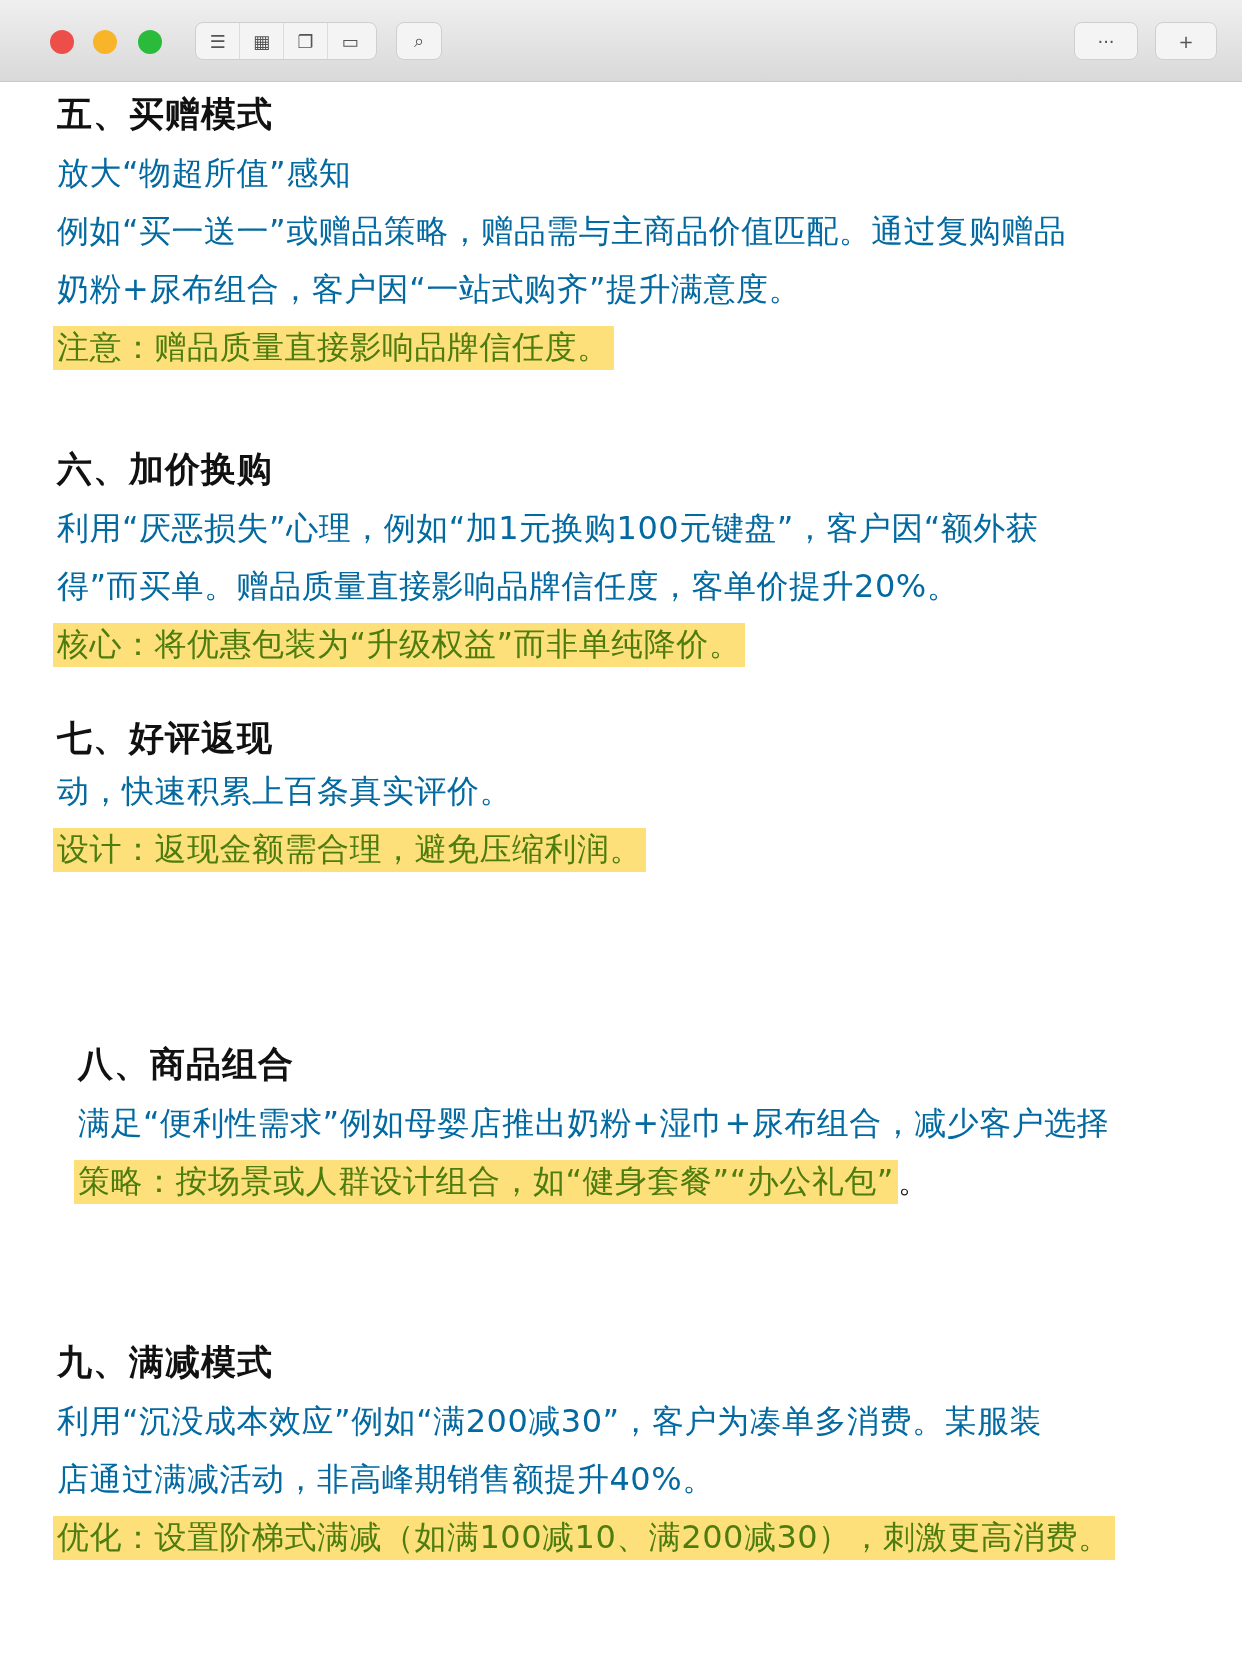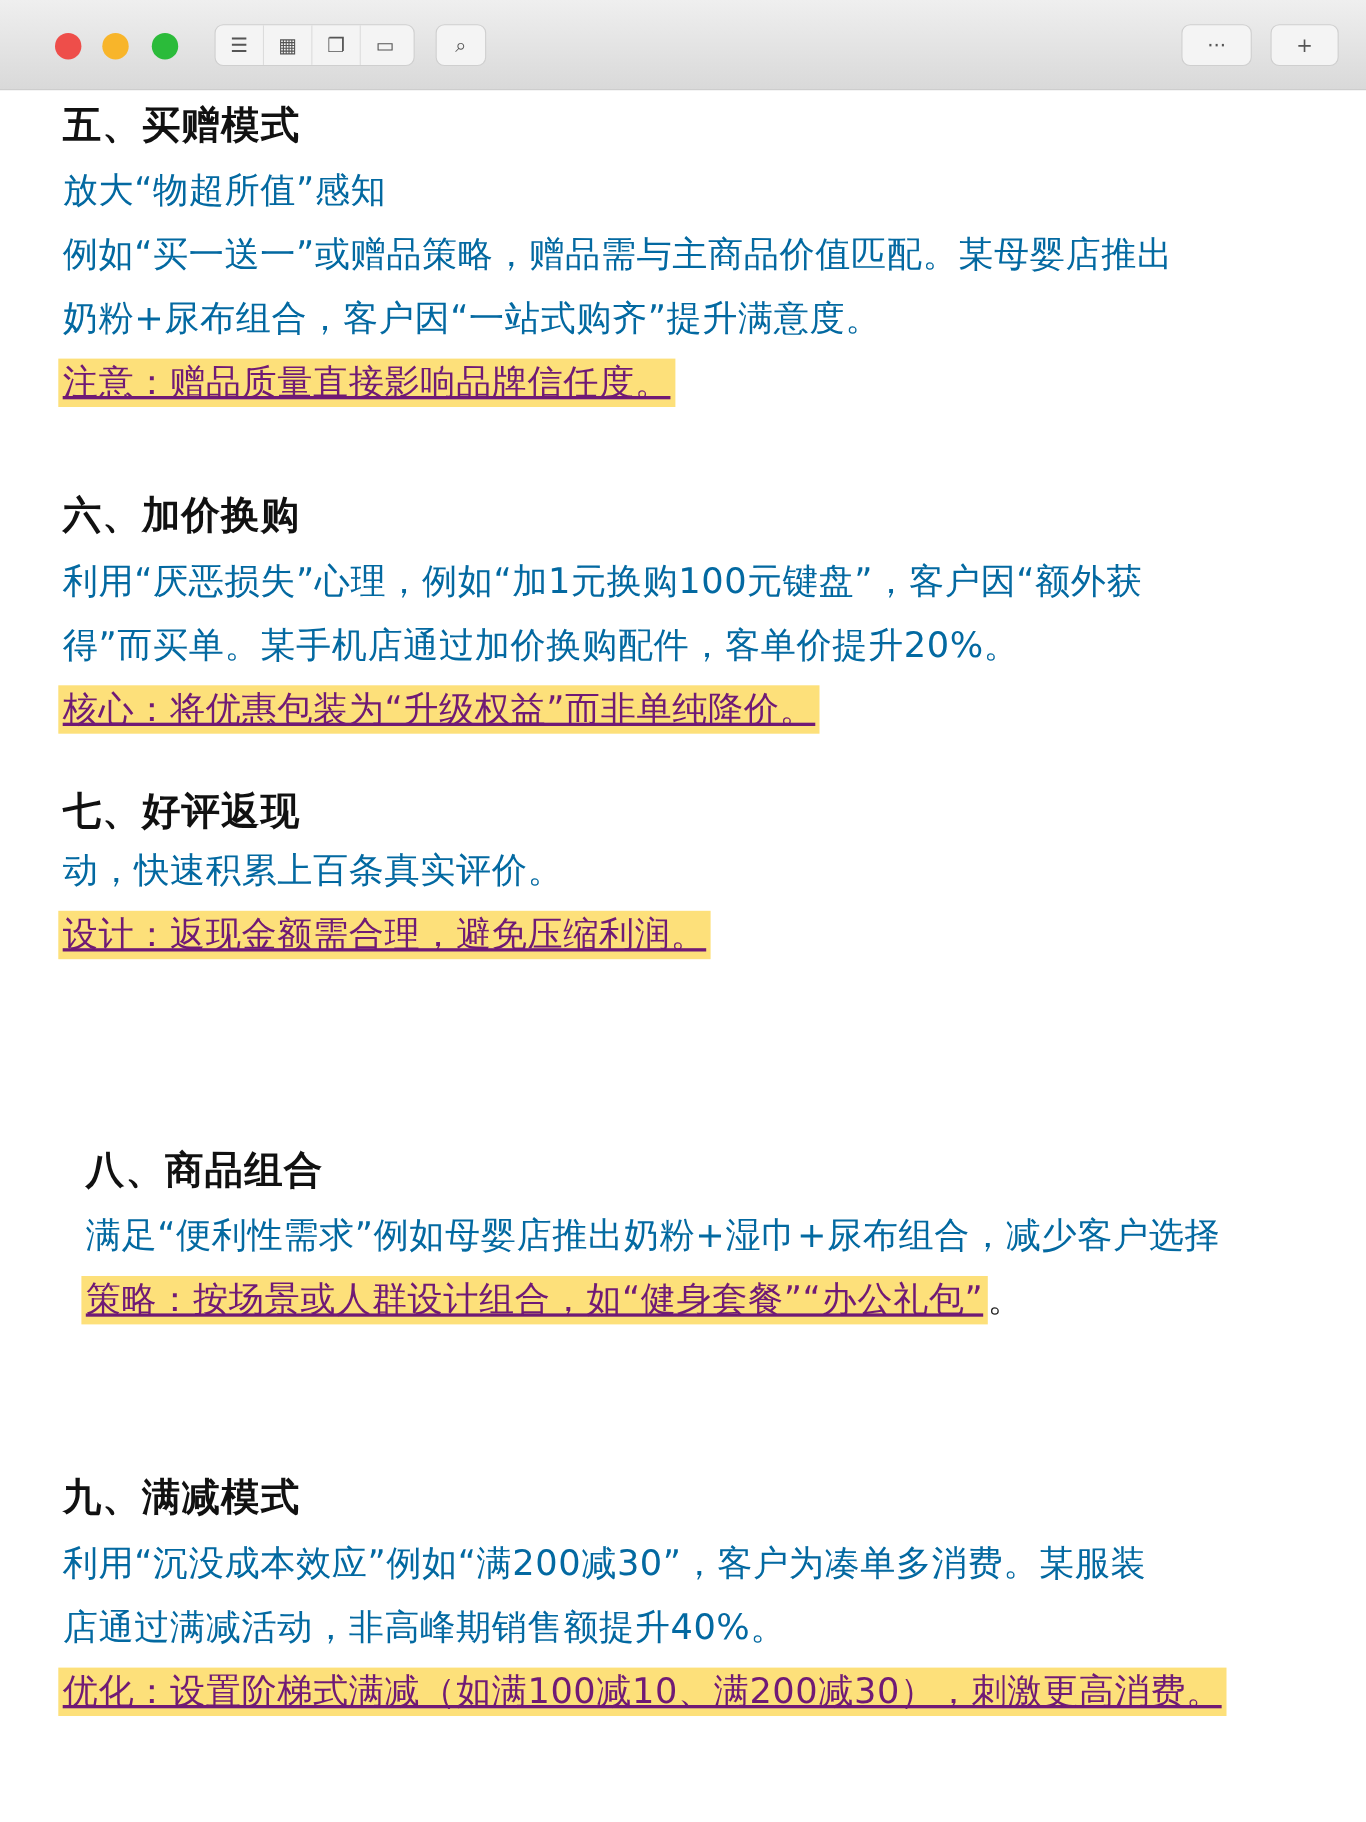--- a/index.html
+++ b/index.html
@@ -42,22 +42,21 @@
     font-size: 35px; font-weight: bold; line-height: 48px; height: 48px;
     color: #111; letter-spacing: 1px; white-space: nowrap;
   }
   .para {
     font-size: 32px; line-height: 58px; color: #0369a1; white-space: nowrap;
     letter-spacing: 0.5px;
   }
   .hl-line { font-size: 32px; line-height: 58px; white-space: nowrap; letter-spacing: 0.5px; }
   .hl {
     background: #fde07a; padding: 2px 4px 4px 4px; margin-left: -4px;
-    color: #701a75;
-    text-decoration: underline;
+    color: #4d7c0f;
   }
   .hl-after { color: #1e1e1e; }
 </style>
 </head>
 <body>
 
 <div class="titlebar">
   <div class="traffic red"></div>
   <div class="traffic yellow"></div>
   <div class="traffic green"></div>
@@ -88,29 +87,29 @@
   <div class="tb-single" style="left:1155px; width:62px;">
     <span>+</span>
   </div>
 </div>
 
 <div class="content">
 
   <div class="section" style="top:8px;">
     <div class="heading">五、买赠模式</div>
     <div class="para" style="margin-top:6px;">放大“物超所值”感知</div>
-    <div class="para">例如“买一送一”或赠品策略，赠品需与主商品价值匹配。某母婴店推出</div>
+    <div class="para">例如“买一送一”或赠品策略，赠品需与主商品价值匹配。通过复购赠品</div>
     <div class="para">奶粉+尿布组合，客户因“一站式购齐”提升满意度。</div>
     <div class="hl-line"><span class="hl">注意：赠品质量直接影响品牌信任度。</span></div>
   </div>
 
   <div class="section" style="top:363px;">
     <div class="heading">六、加价换购</div>
     <div class="para" style="margin-top:6px;">利用“厌恶损失”心理，例如“加1元换购100元键盘”，客户因“额外获</div>
-    <div class="para">得”而买单。某手机店通过加价换购配件，客单价提升20%。</div>
+    <div class="para">得”而买单。赠品质量直接影响品牌信任度，客单价提升20%。</div>
     <div class="hl-line"><span class="hl">核心：将优惠包装为“升级权益”而非单纯降价。</span></div>
   </div>
 
   <div class="section" style="top:632px;">
     <div class="heading">七、好评返现</div>
     <div class="para">动，快速积累上百条真实评价。</div>
     <div class="hl-line"><span class="hl">设计：返现金额需合理，避免压缩利润。</span></div>
   </div>
 
   <div class="section" style="top:958px;margin-left:21px;">

